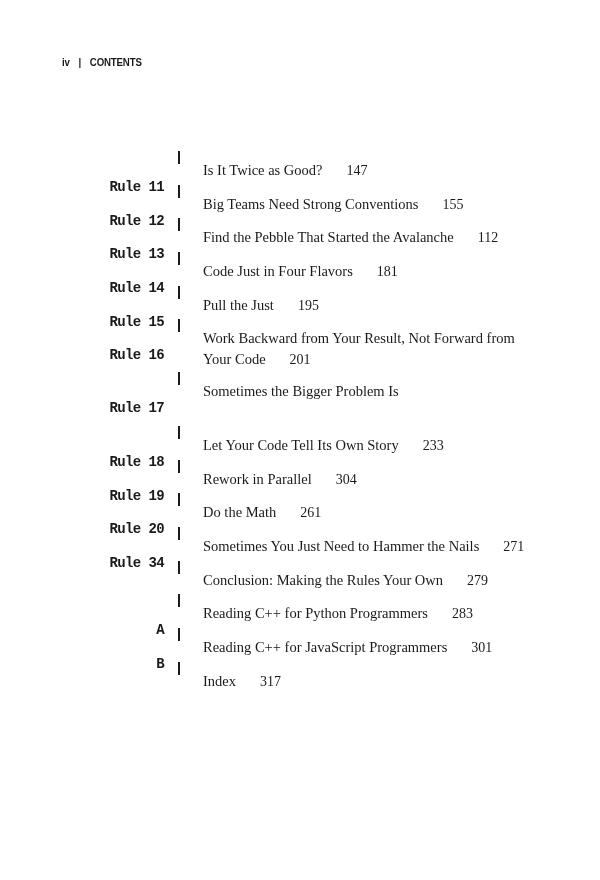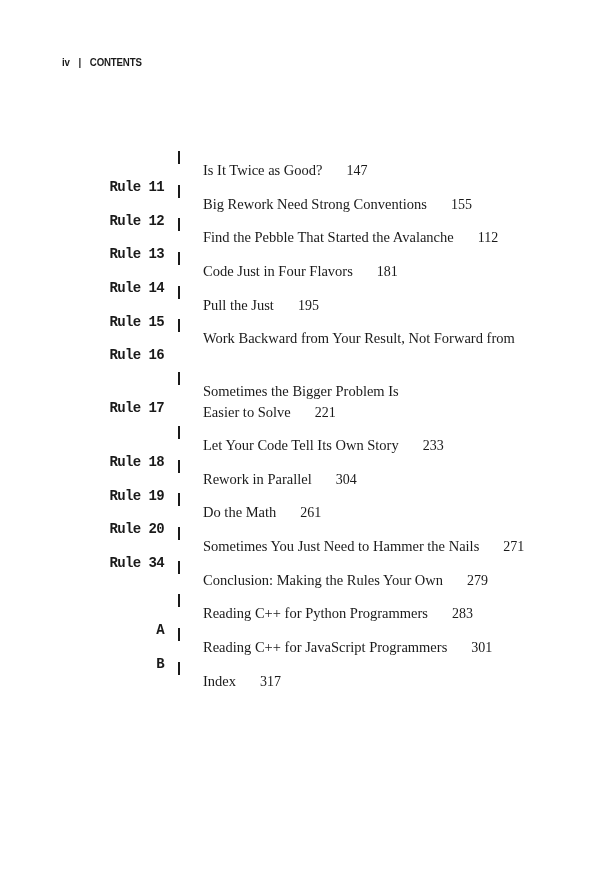--- a/index.html
+++ b/index.html
@@ -38,21 +38,21 @@
 
   <div class="row" style="top:0px">
     <span class="label">Rule 11</span>
     <span class="bar"></span>
     <div class="title"><span>Is It Twice as Good?</span><span class="page">147</span></div>
   </div>
 
   <div class="row" style="top:34px">
     <span class="label">Rule 12</span>
     <span class="bar"></span>
-    <div class="title"><span>Big Rework Need Strong Conventions</span><span class="page">155</span></div>
+    <div class="title"><span>Big Teams Need Strong Conventions</span><span class="page">155</span></div>
   </div>
 
   <div class="row" style="top:67px">
     <span class="label">Rule 13</span>
     <span class="bar"></span>
     <div class="title"><span>Find the Pebble That Started the Avalanche</span><span class="page">112</span></div>
   </div>
 
   <div class="row" style="top:101px">
     <span class="label">Rule 14</span>
@@ -64,29 +64,29 @@
     <span class="label">Rule 15</span>
     <span class="bar"></span>
     <div class="title"><span>Pull the Just</span><span class="page">195</span></div>
   </div>
 
   <div class="row" style="top:168px">
     <span class="label">Rule 16</span>
     <span class="bar"></span>
     <div class="title">
       <div>Work Backward from Your Result, Not Forward from</div>
+      <div><span>Your Code</span><span class="page">201</span></div>
     </div>
   </div>
 
   <div class="row" style="top:221px">
     <span class="label">Rule 17</span>
     <span class="bar"></span>
     <div class="title">
       <div>Sometimes the Bigger Problem Is</div>
-      <div><span>Easier to Solve</span><span class="page">221</span></div>
     </div>
   </div>
 
   <div class="row" style="top:275px">
     <span class="label">Rule 18</span>
     <span class="bar"></span>
     <div class="title"><span>Let Your Code Tell Its Own Story</span><span class="page">233</span></div>
   </div>
 
   <div class="row" style="top:309px">

